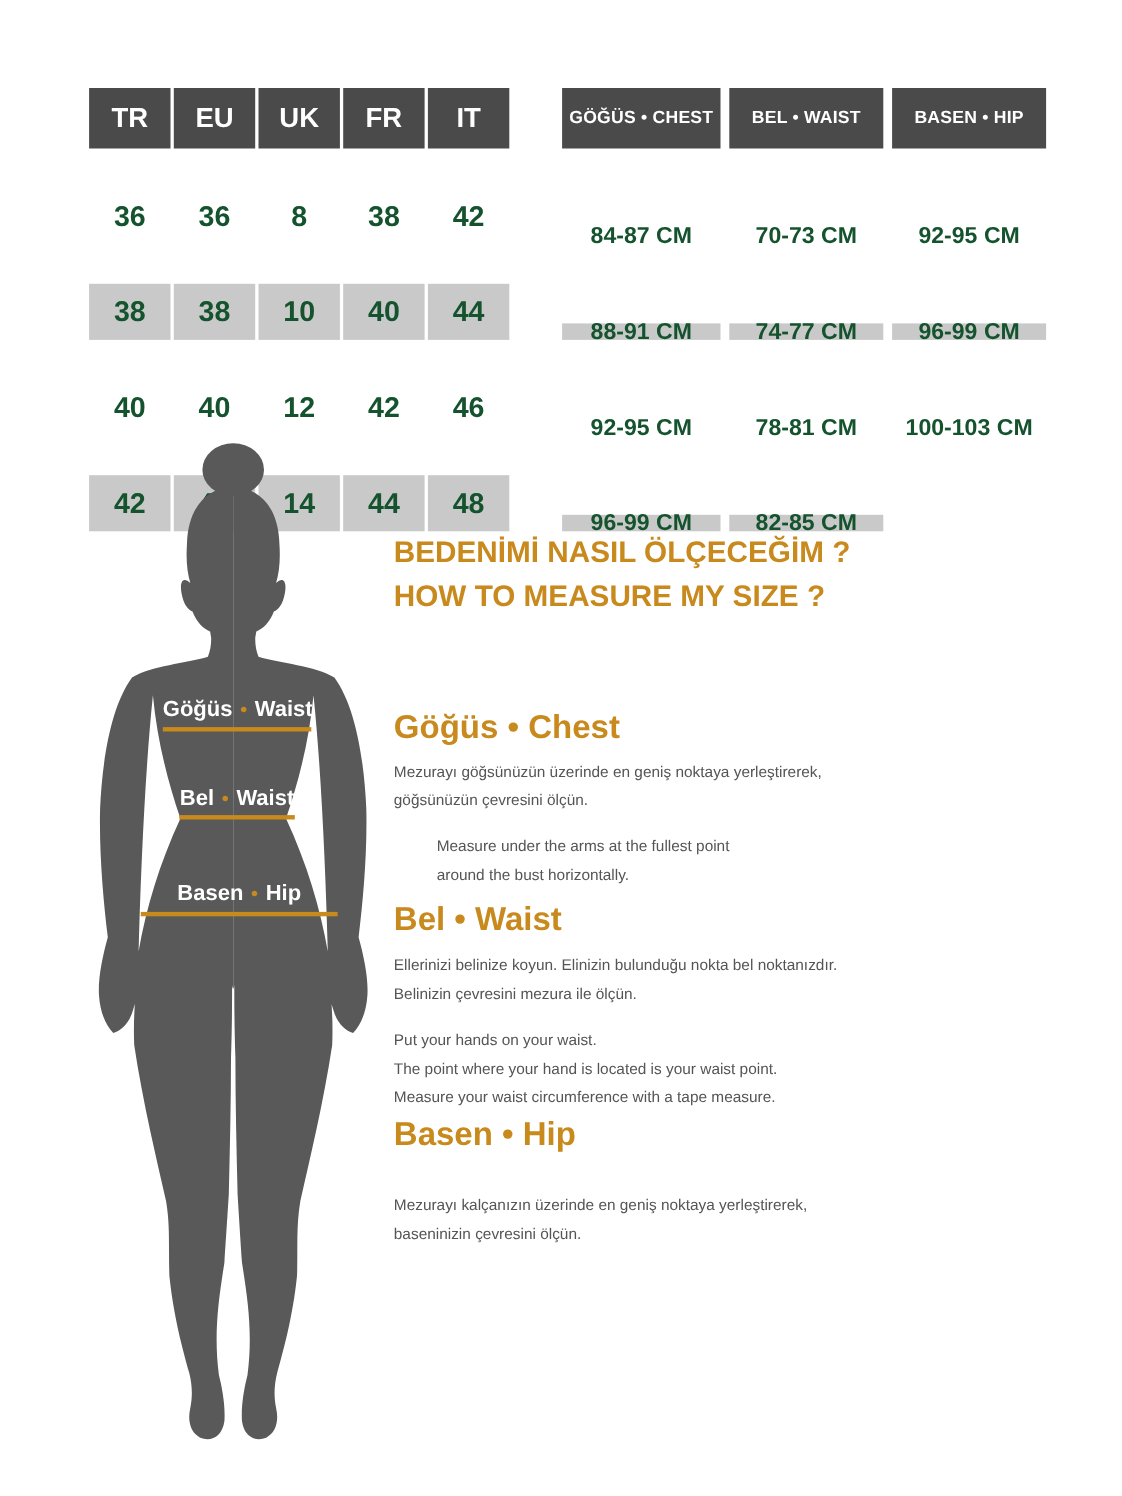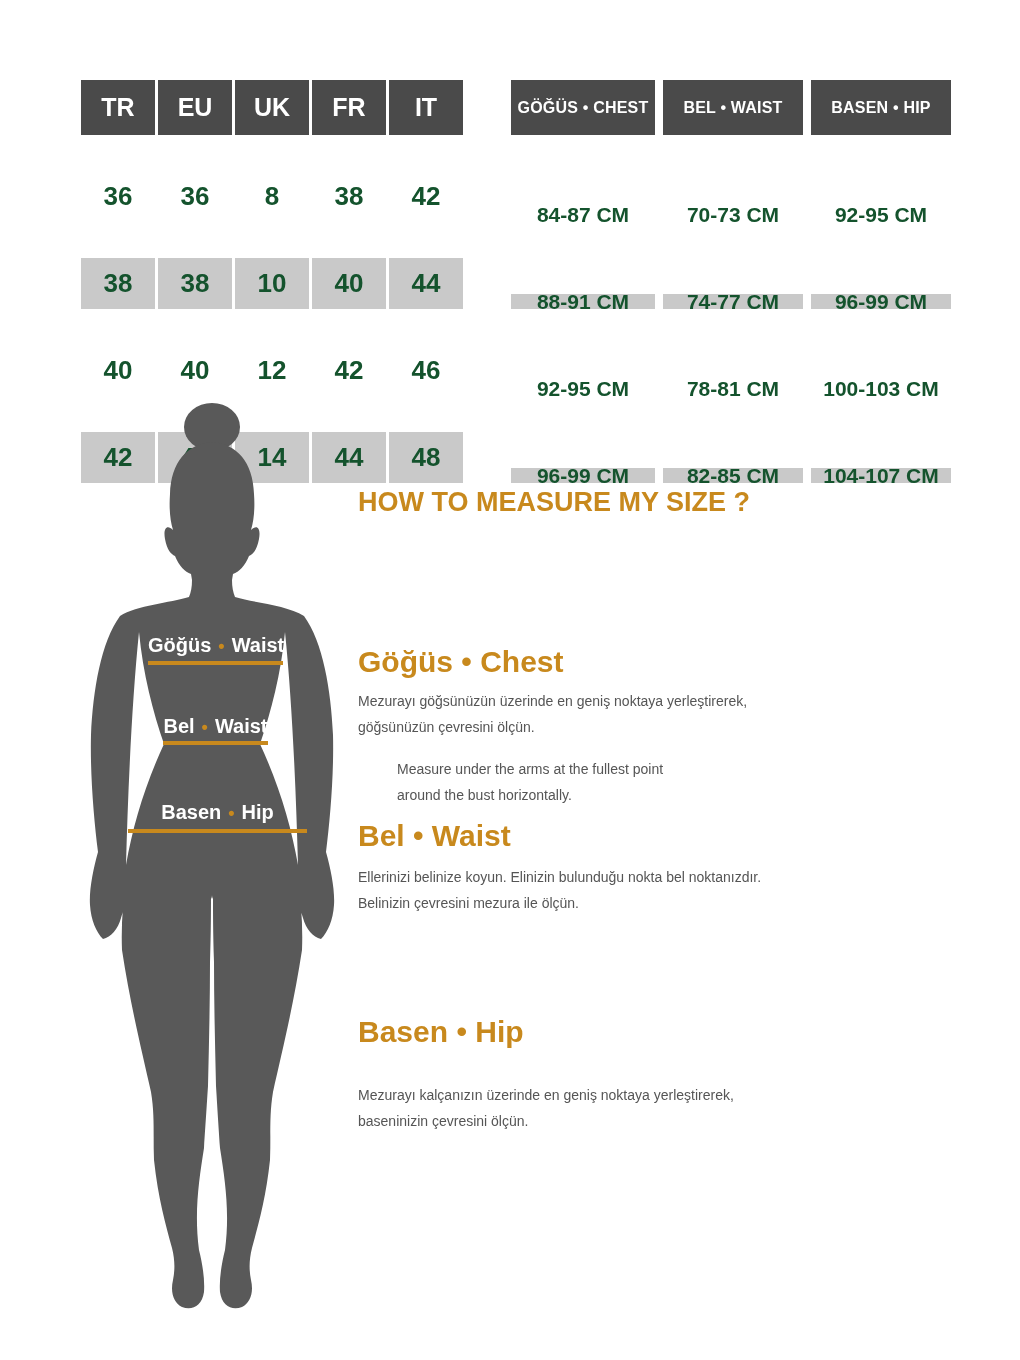--- a/index.html
+++ b/index.html
@@ -78,21 +78,20 @@
     <div class="cell num odd">88-91 CM</div>
     <div class="cell num odd">74-77 CM</div>
     <div class="cell num odd">96-99 CM</div>
 
     <div class="cell num">92-95 CM</div>
     <div class="cell num">78-81 CM</div>
     <div class="cell num">100-103 CM</div>
 
     <div class="cell num odd">96-99 CM</div>
     <div class="cell num odd">82-85 CM</div>
-    <div class="cell num odd">104-107 CM</div>
   </div>
 
   <div class="figure">
     <svg width="274" height="915" viewBox="0 0 274 915">
       <ellipse cx="137" cy="27" rx="28" ry="24" fill="#595959"></ellipse>
       <g fill="#595959">
         <path id="half" d="
           M 137,42
           C 112,44 96,62 95,94
           C 94,108 95,120 98,130
@@ -138,30 +137,34 @@
     <div class="fig-line" style="left:73px;top:261px;width:135px;"></div>
 
     <div class="fig-label" style="left:88px;top:315px;width:105px;"><span>Bel</span><span class="dot">•</span><span>Waist</span></div>
     <div class="fig-line" style="left:88px;top:341px;width:105px;"></div>
 
     <div class="fig-label" style="left:53px;top:401px;width:179px;"><span>Basen</span><span class="dot">•</span><span>Hip</span></div>
     <div class="fig-line" style="left:53px;top:429px;width:179px;"></div>
   </div>
 
   <div class="g-block g-title" style="top:482px;">
+    <div>BEDENİMİ NASIL ÖLÇECEĞİM ?</div>
     <div>HOW TO MEASURE MY SIZE ?</div>
   </div>
 
   <div class="g-block g-head" style="top:645px;">Göğüs • Chest</div>
   <div class="g-block g-para" style="top:688px;">Mezurayı göğsünüzün üzerinde en geniş noktaya yerleştirerek,
 göğsünüzün çevresini ölçün.</div>
   <div class="g-block g-para" style="top:756px;margin-left:39px;">Measure under the arms at the fullest point
 around the bust horizontally.</div>
 
   <div class="g-block g-head" style="top:819px;">Bel • Waist</div>
   <div class="g-block g-para" style="top:864px;">Ellerinizi belinize koyun. Elinizin bulunduğu nokta bel noktanızdır.
 Belinizin çevresini mezura ile ölçün.</div>
+  <div class="g-block g-para" style="top:932px;">Put your hands on your waist.
+The point where your hand is located is your waist point.
+Measure your waist circumference with a tape measure.</div>
 
   <div class="g-block g-head" style="top:1015px;">Basen • Hip</div>
   <div class="g-block g-para" style="top:1058px;margin-top:24px;">Mezurayı kalçanızın üzerinde en geniş noktaya yerleştirerek,
 baseninizin çevresini ölçün.</div>
 
 </div>
 
 </body></html>

